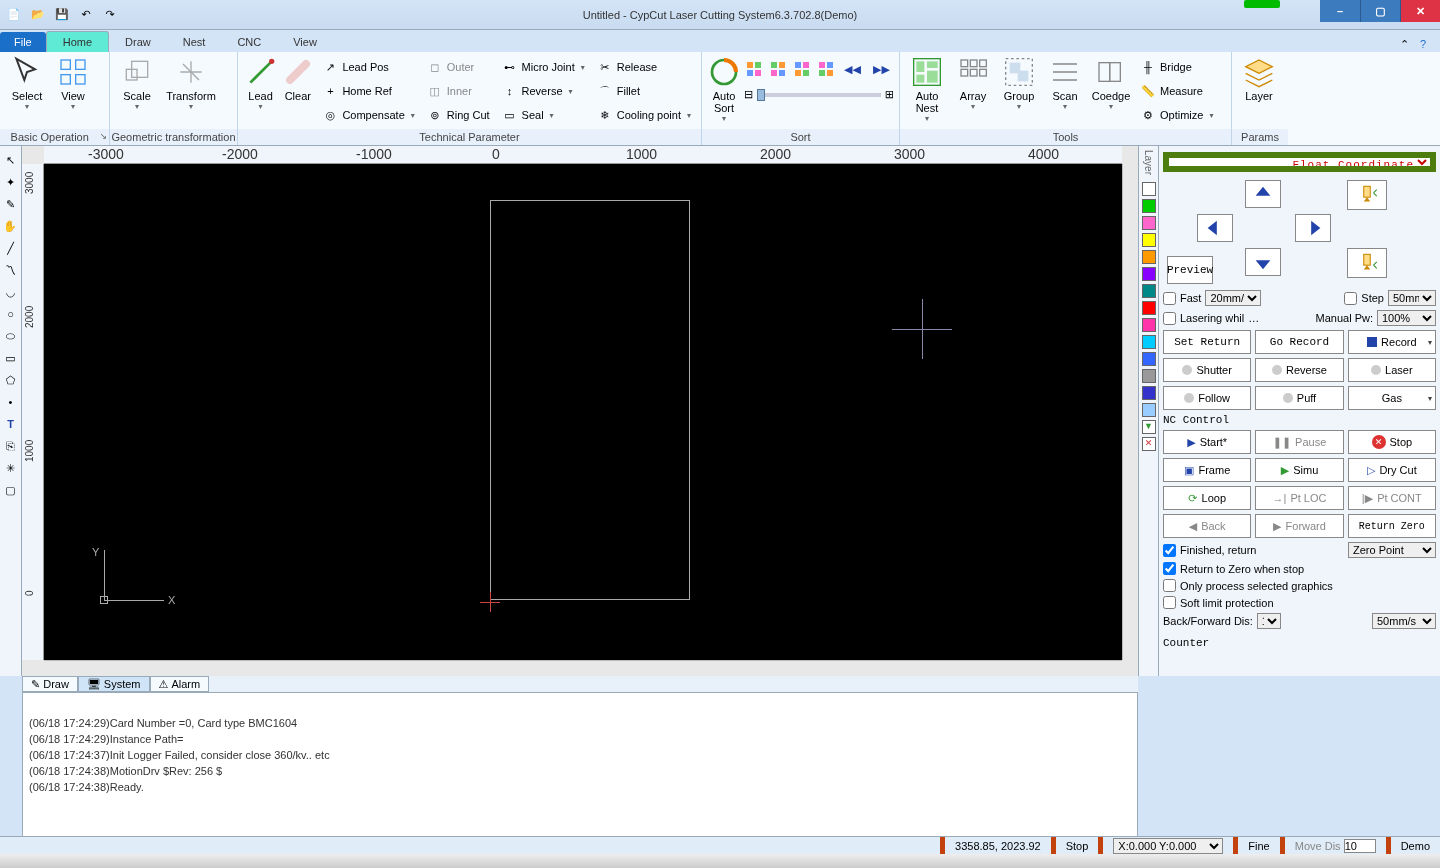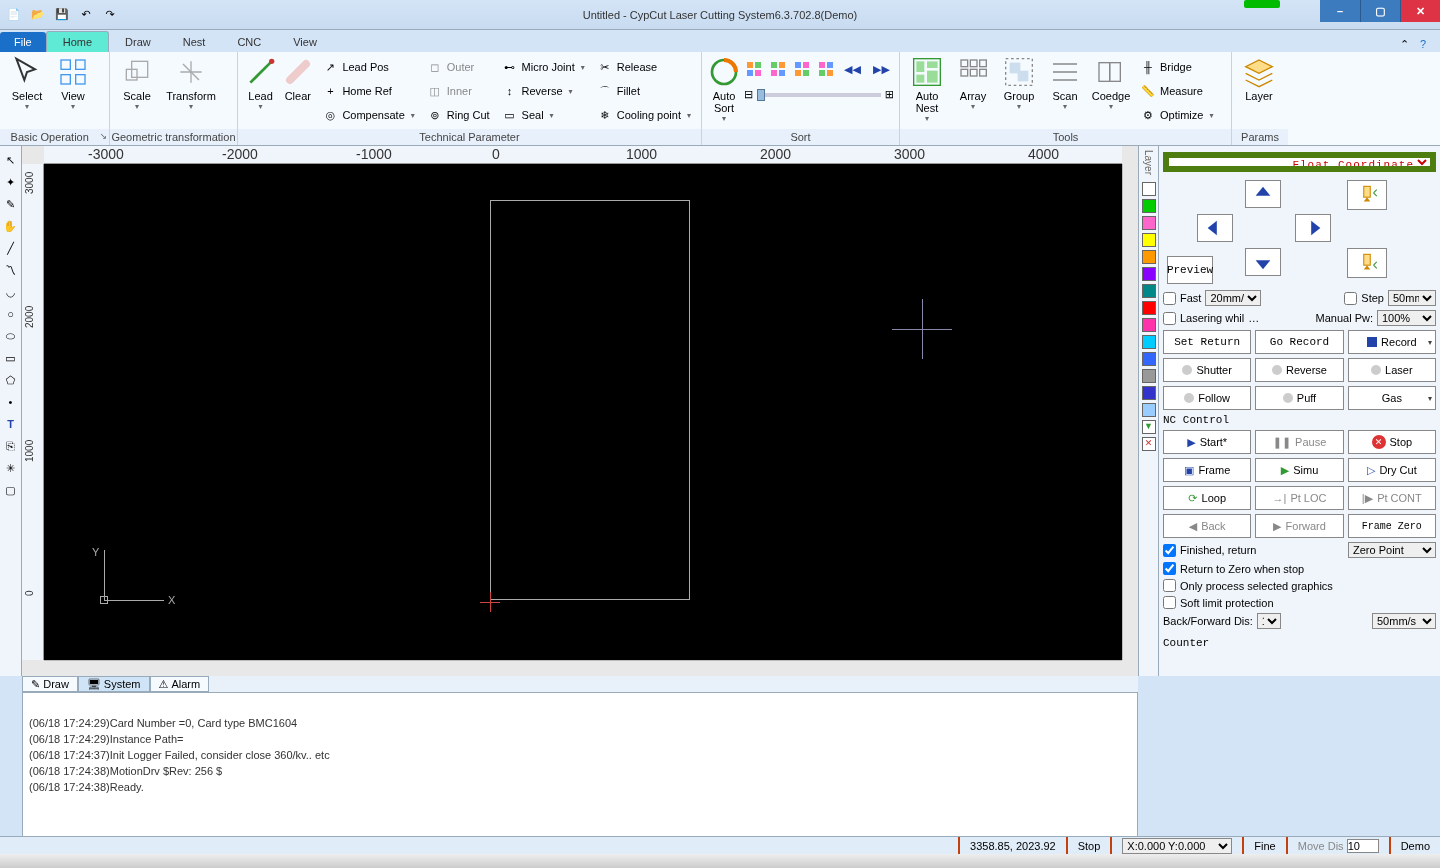--- a/index.html
+++ b/index.html
@@ -107,21 +107,21 @@
 .cfgbtn { border:1px solid #888; background:#fff; padding:3px 14px; float:right; font-family:inherit; }
 
 
 .bottomtabs { position:absolute; left:22px; right:302px; bottom:176px; height:16px; background:#e8f0f9; display:flex; }
 .btab { padding:1px 8px; border:1px solid #9ab; background:#f5faff; display:flex; align-items:center; gap:3px; cursor:pointer; font-size:11px; }
 .btab.active { background:#d0e4f7; }
 .log { position:absolute; left:22px; right:302px; bottom:30px; height:146px; background:#fff; border:1px solid #9ab; padding:22px 6px 4px 6px; overflow:auto; }
 .log .line { font-size:11px; color:#333; line-height:16px; }
 
 .statusbar { position:absolute; left:0; right:0; bottom:14px; height:18px; background:#e0ecf8; border-top:1px solid #9ab; display:flex; align-items:center; font-size:11px; }
-.statusbar .cell { padding:0 10px; border-left:2px solid #c2410c; height:100%; display:flex; align-items:center; }
+.statusbar .cell { padding:0 10px; border-left:5px solid #c2410c; height:100%; display:flex; align-items:center; }
 .statusbar .push { margin-left:auto; }
 .statusbar input.num { width:32px; border:1px solid #888; }
 .statusbar select { border:1px solid #888; width:110px; }
 
 
 .taskbar { position:absolute; left:0; right:0; bottom:0; height:14px; background:linear-gradient(#eee,#ccc); }
 </style>
 </head>
 <body>
 
@@ -668,21 +668,21 @@
     </div>
     <div class="btnrow">
       <div class="pbtn dim">
           <span>◀</span>
           <span>Back</span>
         </div>
       <div class="pbtn dim">
           <span>▶</span>
           <span>Forward</span>
         </div>
-      <div class="pbtn small">Frame Zero</div>
+      <div class="pbtn small">Return Zero</div>
     </div>
 
     <div class="rowline">
         <input type="checkbox" checked="" style="">
         <span>Finished, return</span>
         <span class="gap"></span>
         <select class="sel" style="width:88px"><option>Zero Point</option></select>
       </div>
     <div class="rowline">
         <input type="checkbox" checked="" style="">

